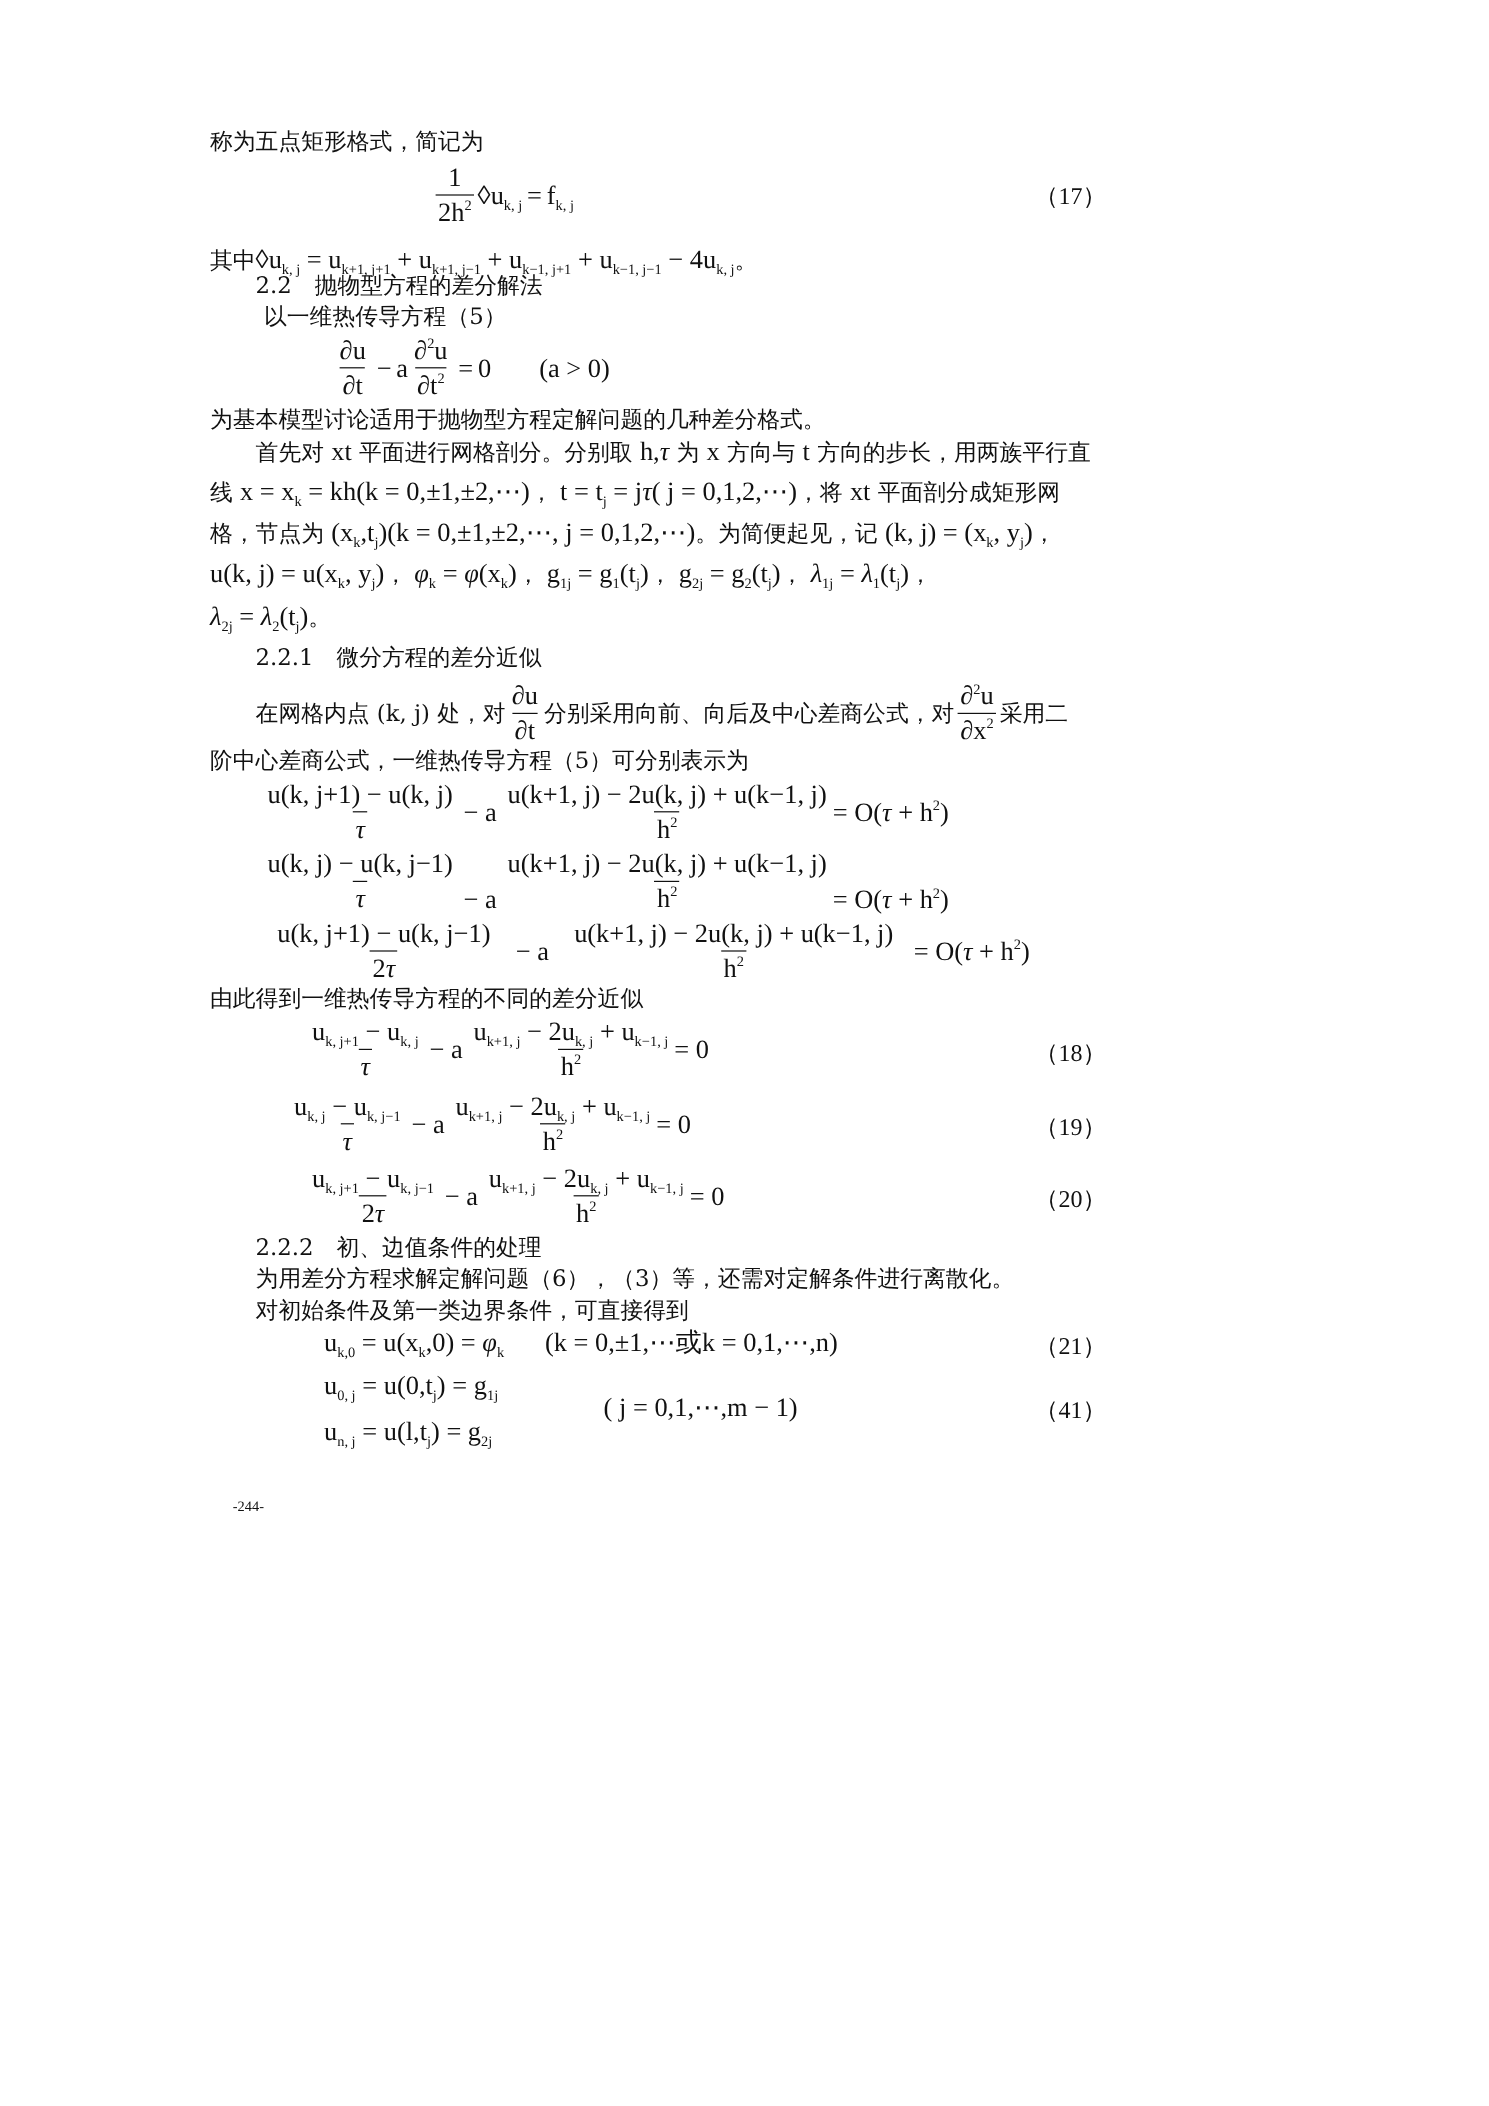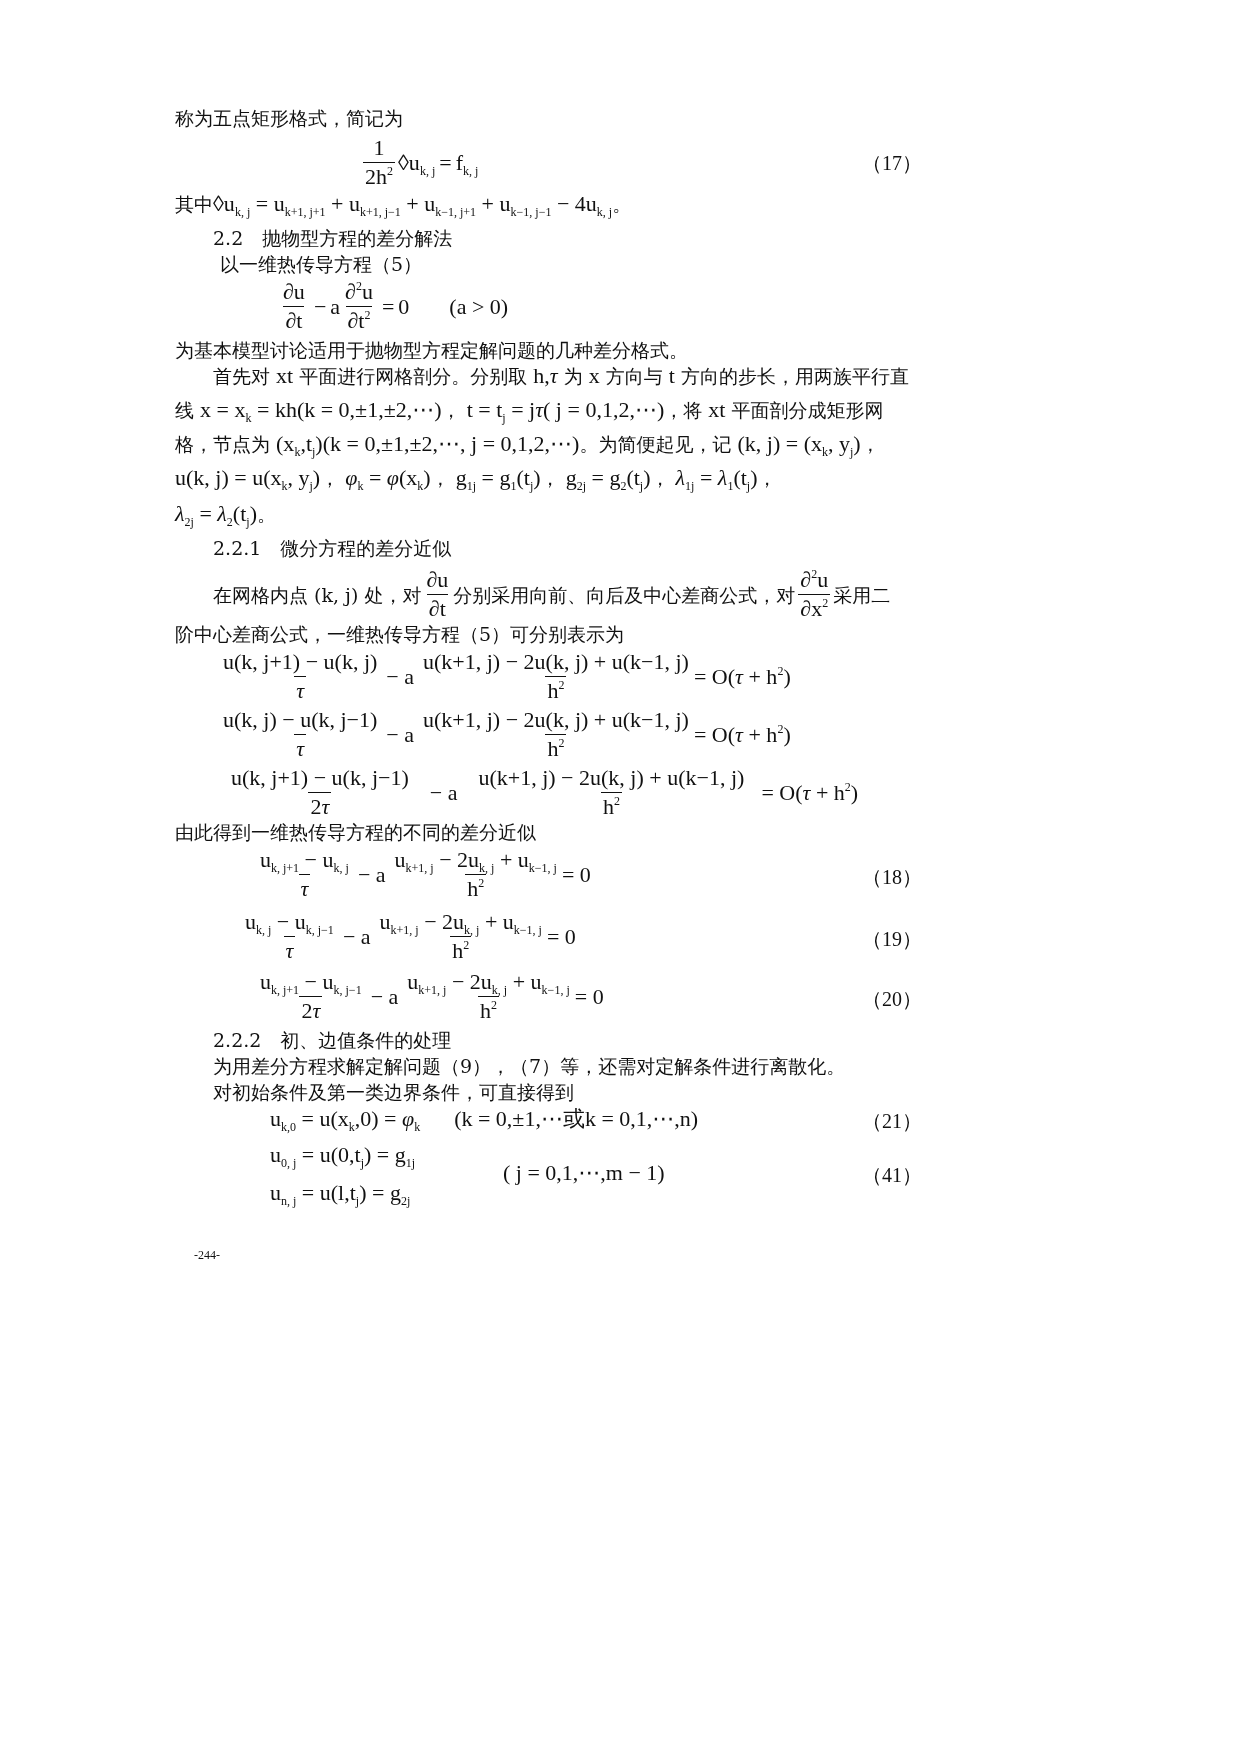--- a/index.html
+++ b/index.html
@@ -28,21 +28,21 @@
   <span class="frac">
     <span class="num">1</span>
       <span class="den">2h<sup>2</sup></span>
   </span>
   <span>◊u<sub>k, j</sub></span>
     <span class="op">=</span>
     <span>f<sub>k, j</sub></span>
 </div>
 <div class="eqno" style="left:862px;top:150px;">（17）</div>
 
-<div class="ln" style="left:175px;top:192px;">
+<div class="ln" style="left:175px;top:204px;">
   <span>其中</span><span class="m">◊u<sub>k, j</sub> = u<sub>k+1, j+1</sub> + u<sub>k+1, j−1</sub> + u<sub>k−1, j+1</sub> + u<sub>k−1, j−1</sub> − 4u<sub>k, j</sub></span><span>。</span>
 </div>
 
 <div class="ln" style="left:213px;top:226px;">2.2　抛物型方程的差分解法</div>
 <div class="ln" style="left:220px;top:252px;">以一维热传导方程（5）</div>
 
 <div class="eq" style="left:278px;top:278px;">
   <span class="frac">
       <span class="num">∂u</span>
       <span class="den">∂t</span>
@@ -88,21 +88,21 @@
       <span class="num">u(k, j+1) − u(k, j)</span>
       <span class="den mi">τ</span>
     </span>
   <span class="op">− a</span>
   <span class="frac">
       <span class="num">u(k+1, j) − 2u(k, j) + u(k−1, j)</span>
       <span class="den">h<sup>2</sup></span>
     </span>
   <span>= O(<i>τ</i> + h<sup>2</sup>)</span>
 </div>
-<div class="eq" style="left:218px;top:706px;">
+<div class="eq" style="left:218px;top:706px;align-items:flex-end;">
   <span class="frac">
       <span class="num">u(k, j) − u(k, j−1)</span>
       <span class="den mi">τ</span>
     </span>
   <span class="op">− a</span>
   <span class="frac">
       <span class="num">u(k+1, j) − 2u(k, j) + u(k−1, j)</span>
       <span class="den">h<sup>2</sup></span>
     </span>
   <span>= O(<i>τ</i> + h<sup>2</sup>)</span>
@@ -158,21 +158,21 @@
   <span class="op">− a</span>
   <span class="frac">
       <span class="num">u<sub>k+1, j</sub> − 2u<sub>k, j</sub> + u<sub>k−1, j</sub></span>
       <span class="den">h<sup>2</sup></span>
     </span>
   <span>= 0</span>
 </div>
 <div class="eqno" style="left:862px;top:986px;">（20）</div>
 
 <div class="ln" style="left:213px;top:1028px;">2.2.2　初、边值条件的处理</div>
-<div class="ln" style="left:213px;top:1054px;">为用差分方程求解定解问题（9），（7）等，还需对定解条件进行离散化。</div>
+<div class="ln" style="left:213px;top:1054px;">为用差分方程求解定解问题（6），（3）等，还需对定解条件进行离散化。</div>
 <div class="ln" style="left:213px;top:1080px;">对初始条件及第一类边界条件，可直接得到</div>
 
 <div class="eq" style="left:270px;top:1104px;">
   <span>u<sub>k,0</sub> = u(x<sub>k</sub>,0) = <i>φ</i><sub>k</sub></span>
   <span style="margin-left:34px;">(k = 0,±1,⋯或k = 0,1,⋯,n)</span>
 </div>
 <div class="eqno" style="left:862px;top:1108px;">（21）</div>
 
 <div class="eq" style="left:270px;top:1142px;">
   <span>u<sub>0, j</sub> = u(0,t<sub>j</sub>) = g<sub>1j</sub></span>

